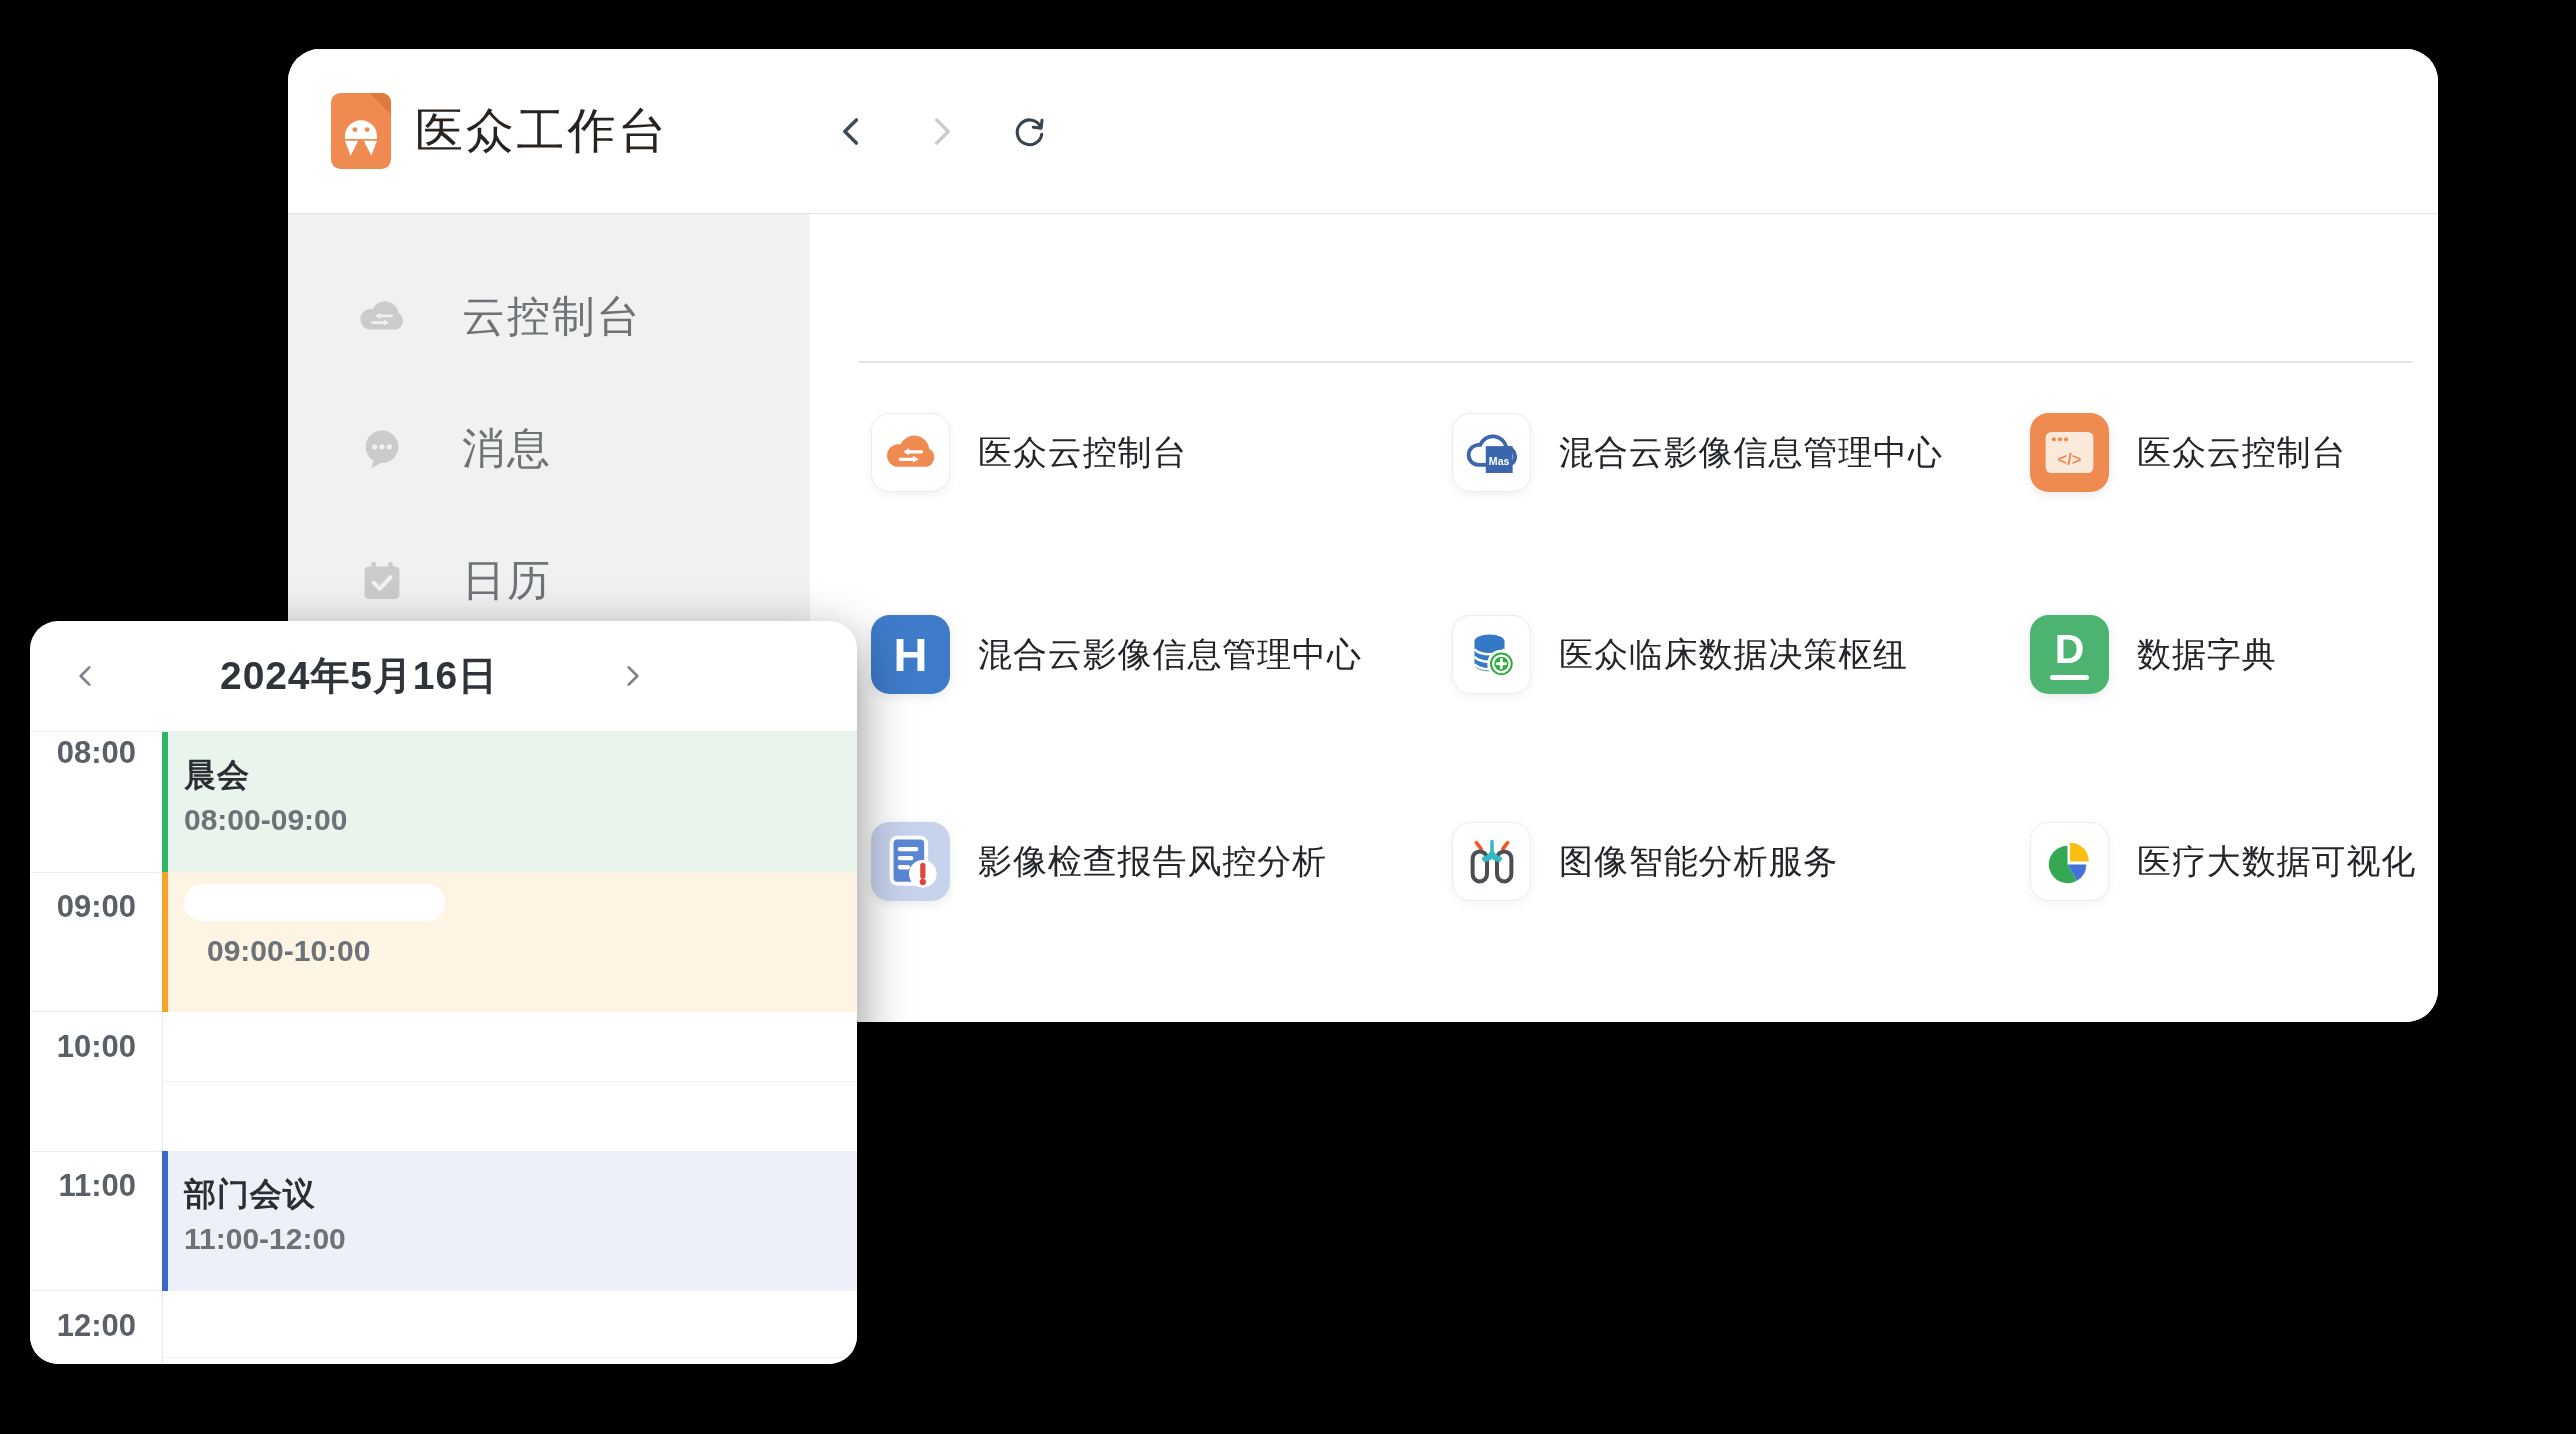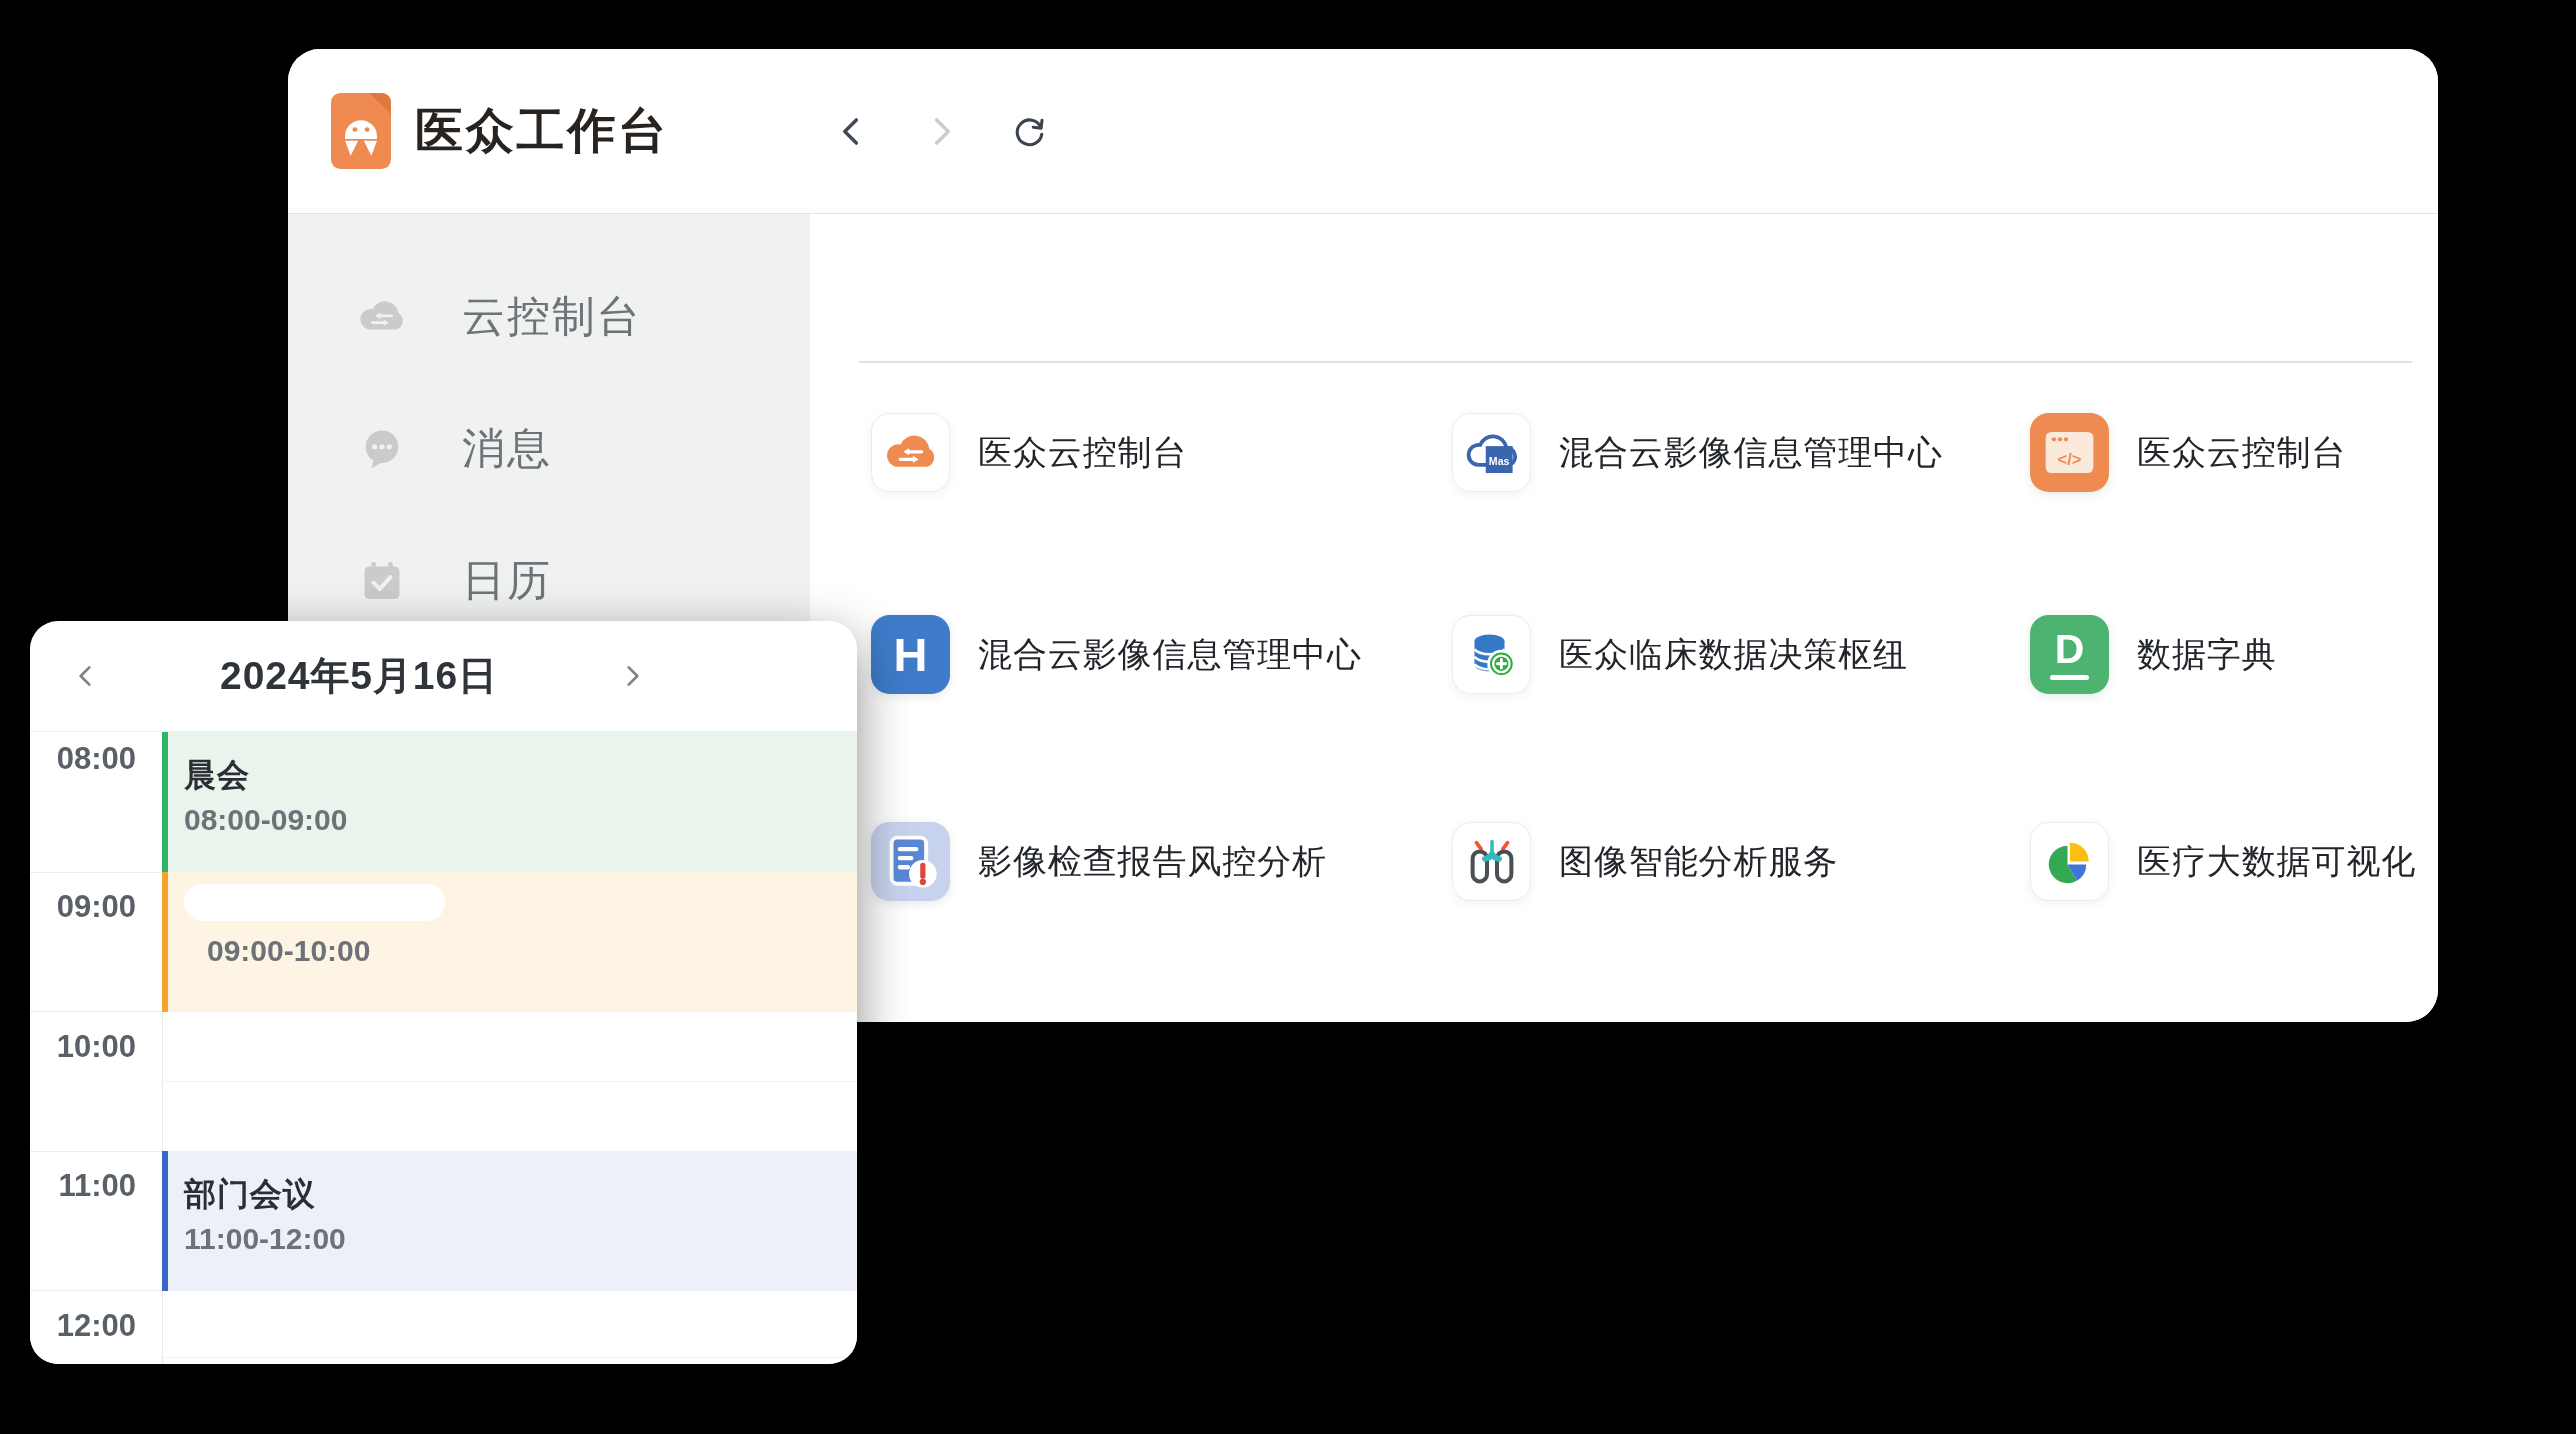--- a/index.html
+++ b/index.html
@@ -11,21 +11,21 @@
 
   
   .window {
     position:absolute; left:288px; top:49px; width:2150px; height:973px;
     background:#fff; border-radius:32px; overflow:hidden;
   }
   .titlebar { position:relative; height:164px; border-bottom:0.9px solid #e2e3e4; background:#fff; }
   .logo { position:absolute; left:43px; top:44px; width:60px; height:75px; }
   .app-title {
     position:absolute; left:127px; top:50%; transform:translateY(-50%);
-    font-size:48px; font-weight:700; color:#29231f; letter-spacing:2.8px; white-space:nowrap;
+    font-size:48px; font-weight:400; color:#29231f; letter-spacing:2.8px; white-space:nowrap;
   }
   .navbtns { position:absolute; left:543px; top:0; height:100%; display:flex; align-items:center; gap:45px; }
   .navbtn { width:43px; height:43px; display:flex; align-items:center; justify-content:center; color:#3e4a56; cursor:pointer; }
   .navbtn.disabled { color:#c9ccd0; cursor:default; }
   .navbtn svg { width:37px; height:37px; }
 
   .winbody { display:flex; height:809px; }
   .sidebar { width:522px; background:#f0f1f1; box-sizing:border-box; padding-top:75px; flex:none; }
   .side-item { display:flex; align-items:center; gap:53px; padding-left:67px; height:56px; margin-bottom:76px; cursor:pointer; }
   .side-item .side-icon { width:54px; height:54px; flex:none; color:#c9cbcd; }
@@ -309,21 +309,21 @@
     <div class="cal-body">
       <div class="gutterline"></div>
 
       <div class="hourline" style="top:140px"></div>
       <div class="hourline" style="top:279px"></div>
       <div class="hourline" style="top:419px"></div>
       <div class="hourline" style="top:558px"></div>
       <div class="halfline" style="top:349px"></div>
       <div class="halfline" style="top:625px"></div>
 
-      <div class="timelabel" style="top:9px">08:00</div>
+      <div class="timelabel" style="top:3px">08:00</div>
       <div class="timelabel" style="top:157px">09:00</div>
       <div class="timelabel" style="top:297px">10:00</div>
       <div class="timelabel" style="top:436px">11:00</div>
       <div class="timelabel" style="top:576px">12:00</div>
 
       <div class="event" style="top: 0px; background: rgb(233, 244, 236); border-left-color: rgb(47, 181, 102);">
         <div class="event-title">晨会</div>
         <div class="event-time">08:00-09:00</div>
       </div>
 

